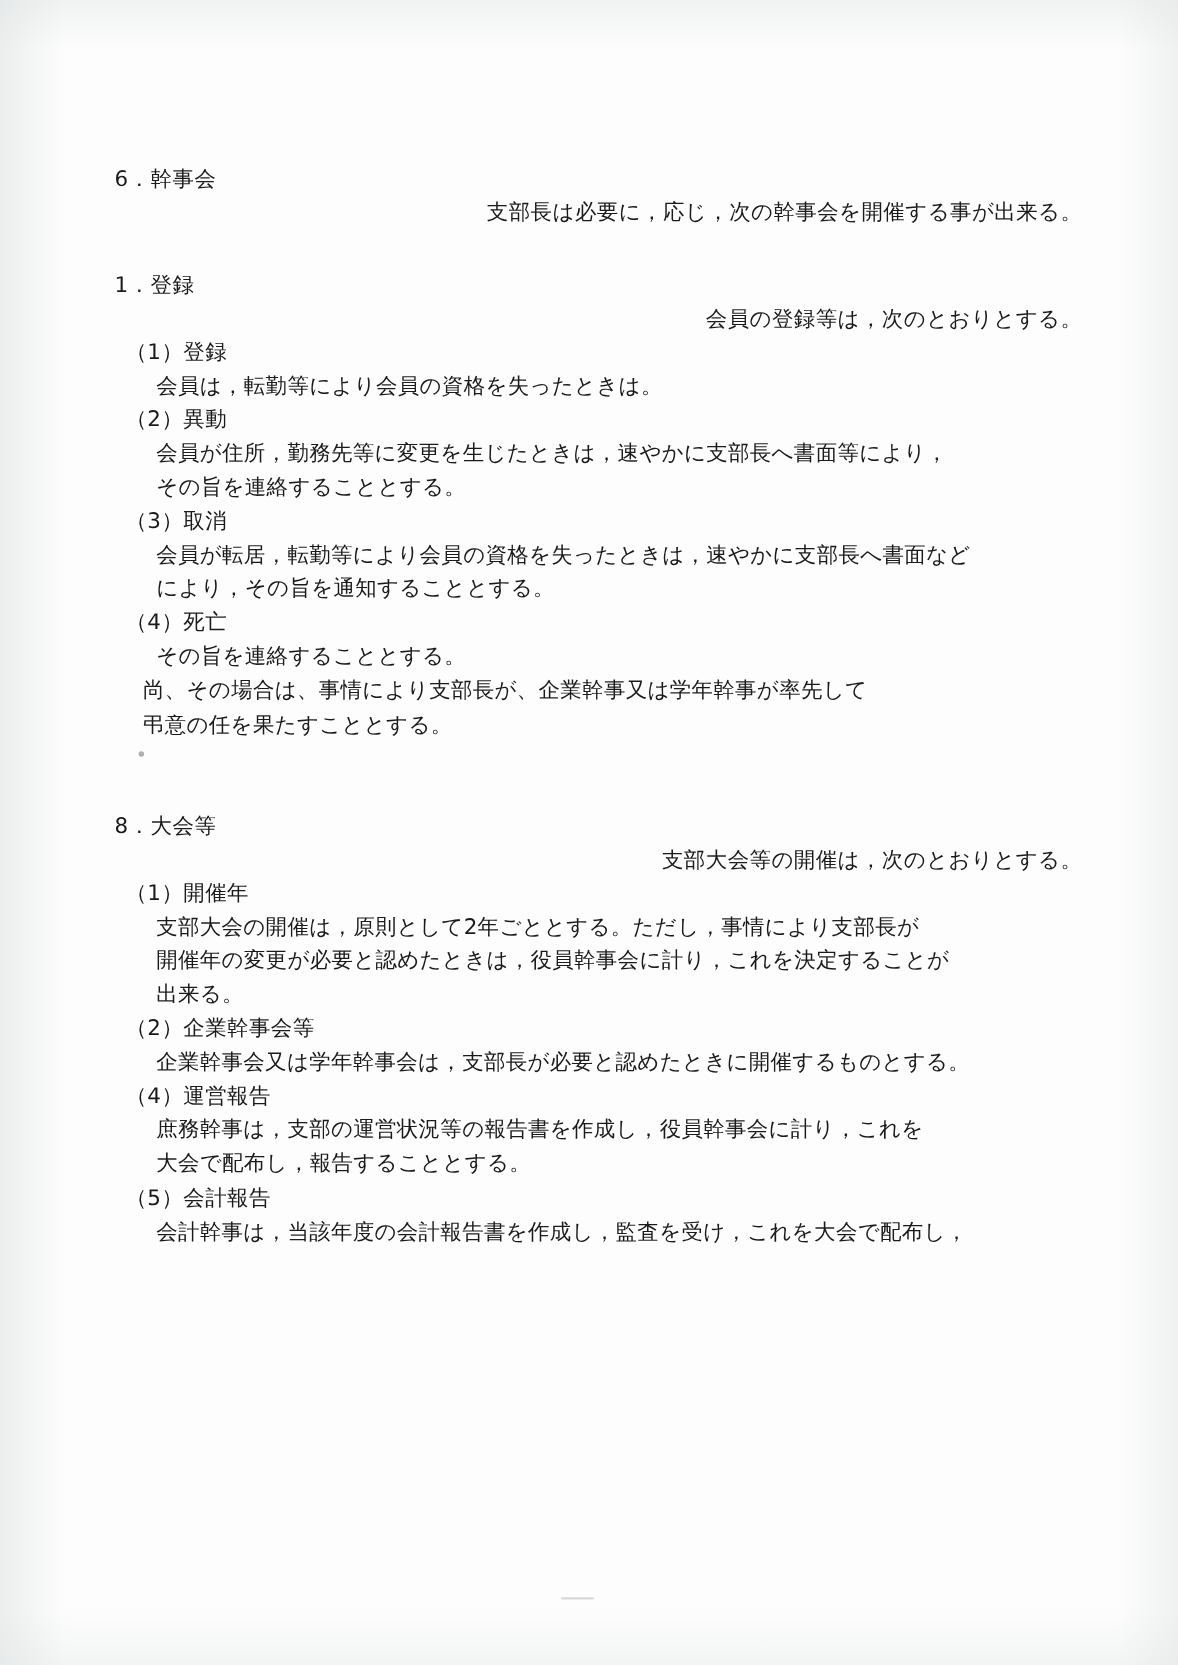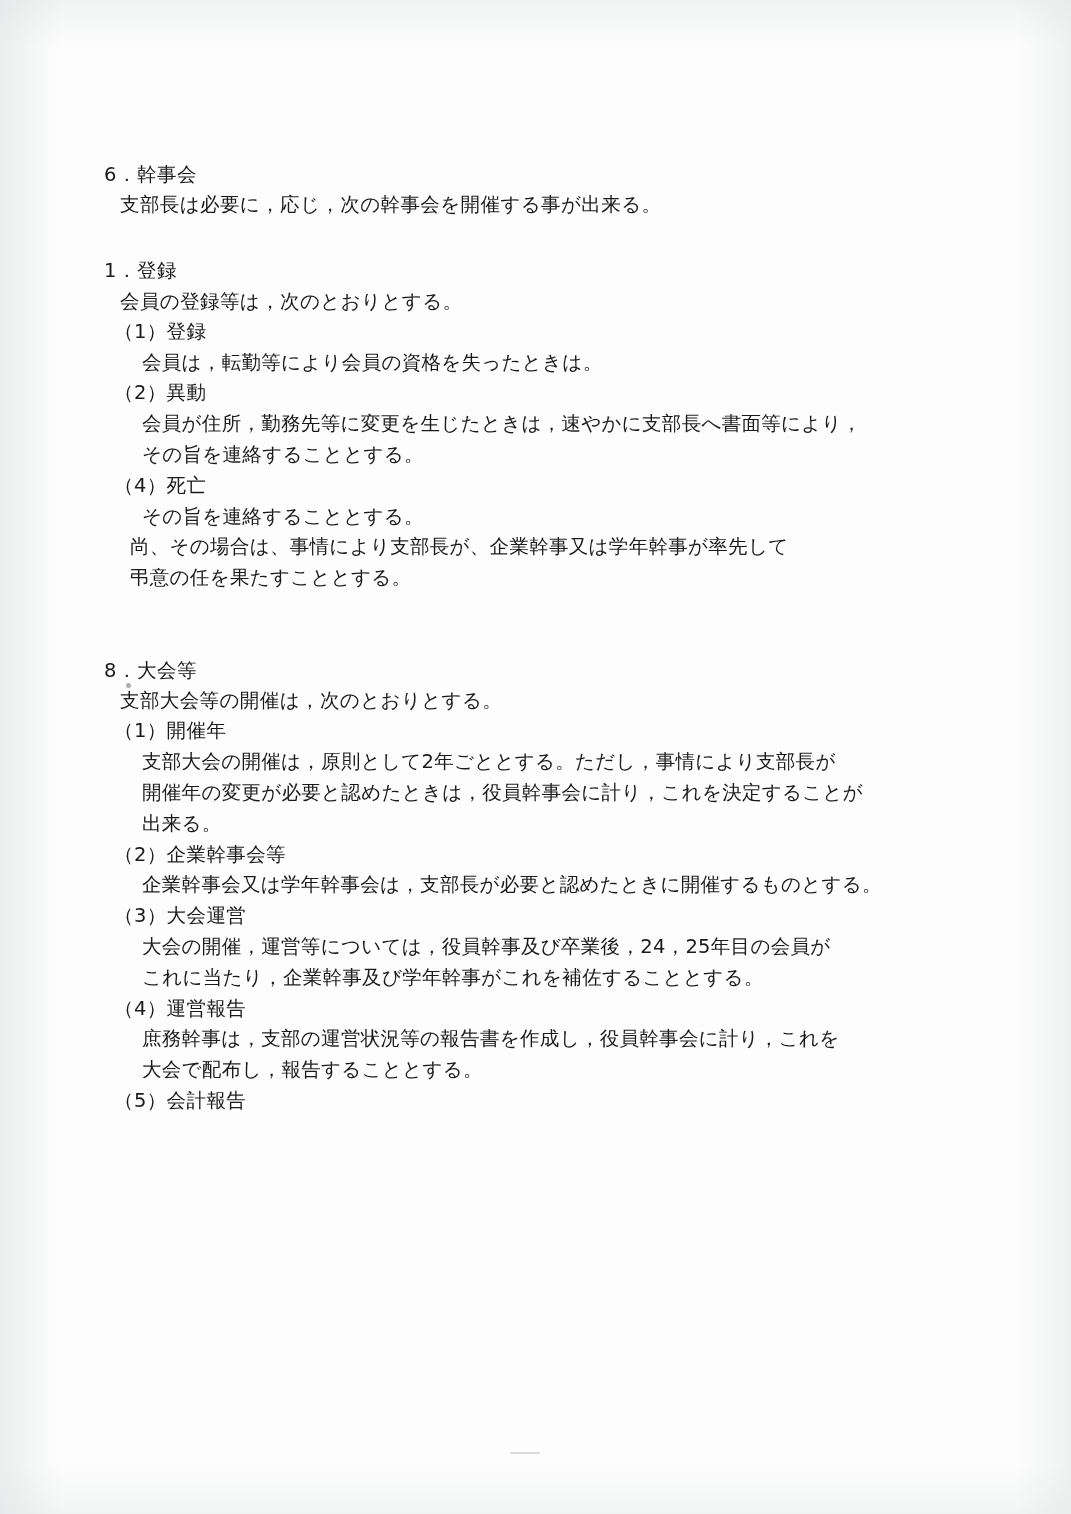--- a/index.html
+++ b/index.html
@@ -22,39 +22,40 @@
     background:
       linear-gradient(90deg, rgba(222,226,226,0.55) 0px, rgba(255,255,255,0) 60px),
       linear-gradient(270deg, rgba(226,229,229,0.5) 0px, rgba(255,255,255,0) 55px),
       linear-gradient(180deg, rgba(228,231,231,0.5) 0px, rgba(255,255,255,0) 45px),
       linear-gradient(0deg, rgba(230,233,233,0.45) 0px, rgba(255,255,255,0) 50px),
       #fdfdfd;
   }
   .doc-body {
     position: absolute;
     left: 104px;
-    top: 160px;
+    top: 148px;
     width: 880px;
   }
   .section {
     margin-bottom: 6px;
   }
   .sec-heading {
     font-size: 19.5px;
     line-height: 1.55;
     letter-spacing: 0.5px;
     margin: 0;
     padding: 0;
   }
   .lead {
     font-size: 19.5px;
     line-height: 1.55;
     letter-spacing: 0.4px;
     margin: 0;
     padding-left: 16px;
+    text-align: right;
   }
   .sub-list {
     margin: 0;
     padding: 0;
     list-style: none;
   }
   .sub-list li {
     font-size: 19.5px;
     line-height: 1.55;
     letter-spacing: 0.4px;
@@ -117,20 +118,25 @@
         <p class="item-label">（1）登録</p>
         <p class="item-text">会員は，転勤等により会員の資格を失ったときは。</p>
       </div>
 
       <div class="item">
         <p class="item-label">（2）異動</p>
         <p class="item-text">会員が住所，勤務先等に変更を生じたときは，速やかに支部長へ書面等により，</p>
         <p class="item-text">その旨を連絡することとする。</p>
       </div>
 
+      <div class="item">
+        <p class="item-label">（3）取消</p>
+        <p class="item-text">会員が転居，転勤等により会員の資格を失ったときは，速やかに支部長へ書面など</p>
+        <p class="item-text">により，その旨を通知することとする。</p>
+      </div>
 
       <div class="item">
         <p class="item-label">（4）死亡</p>
         <p class="item-text">その旨を連絡することとする。</p>
       </div>
 
       <p class="note-text">尚、その場合は、事情により支部長が、企業幹事又は学年幹事が率先して</p>
       <p class="note-text">弔意の任を果たすこととする。</p>
     </div>
 
@@ -145,34 +151,30 @@
         <p class="item-text">支部大会の開催は，原則として2年ごととする。ただし，事情により支部長が</p>
         <p class="item-text">開催年の変更が必要と認めたときは，役員幹事会に計り，これを決定することが</p>
         <p class="item-text">出来る。</p>
       </div>
 
       <div class="item">
         <p class="item-label">（2）企業幹事会等</p>
         <p class="item-text">企業幹事会又は学年幹事会は，支部長が必要と認めたときに開催するものとする。</p>
       </div>
 
-      <div class="item">
-        <p class="item-label">（3）大会運営</p>
-        <p class="item-text">大会の開催，運営等については，役員幹事及び卒業後，24，25年目の会員が</p>
-        <p class="item-text">これに当たり，企業幹事及び学年幹事がこれを補佐することとする。</p>
-      </div>
 
       <div class="item">
         <p class="item-label">（4）運営報告</p>
         <p class="item-text">庶務幹事は，支部の運営状況等の報告書を作成し，役員幹事会に計り，これを</p>
         <p class="item-text">大会で配布し，報告することとする。</p>
       </div>
 
       <div class="item">
         <p class="item-label">（5）会計報告</p>
+        <p class="item-text">会計幹事は，当該年度の会計報告書を作成し，監査を受け，これを大会で配布し，</p>
       </div>
     </div>
 
   </div>
 
   <span class="speck" style="left:126px; top:683px; width:5px; height:5px;"></span>
   <span class="speck" style="left:510px; top:1452px; width:30px; height:2px; border-radius:1px; opacity:0.25;"></span>
 
 </div>
 

